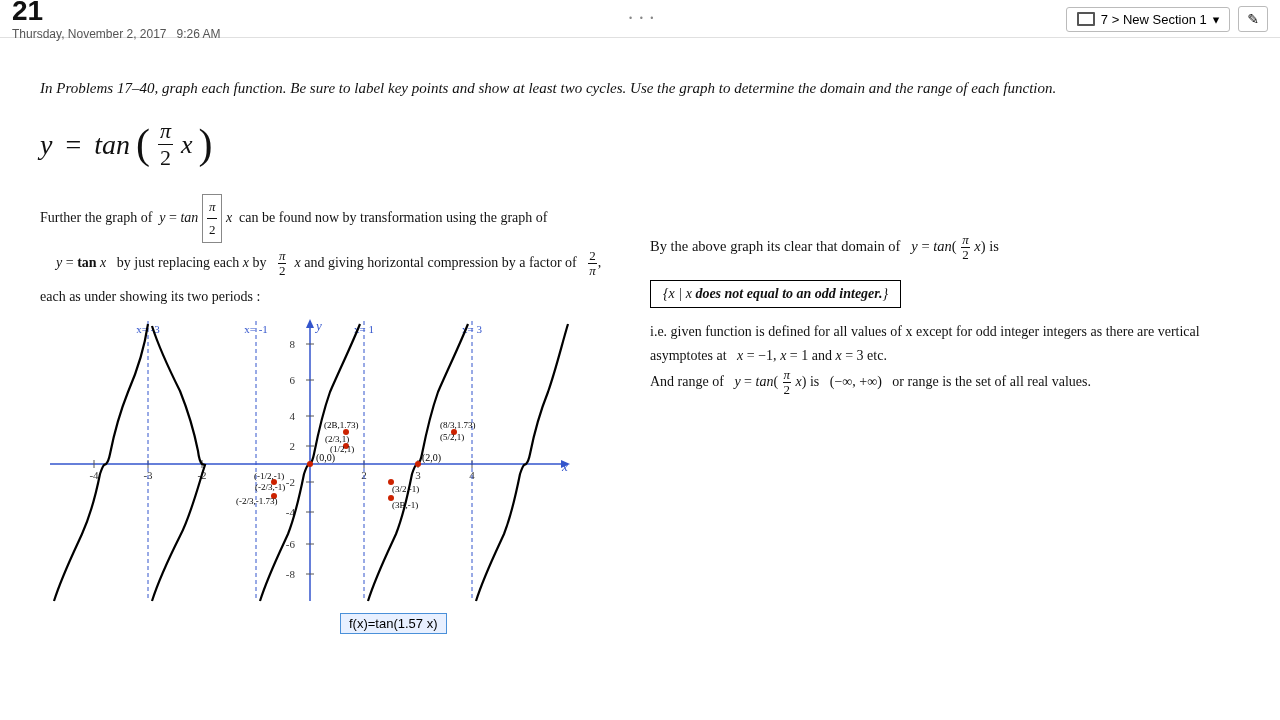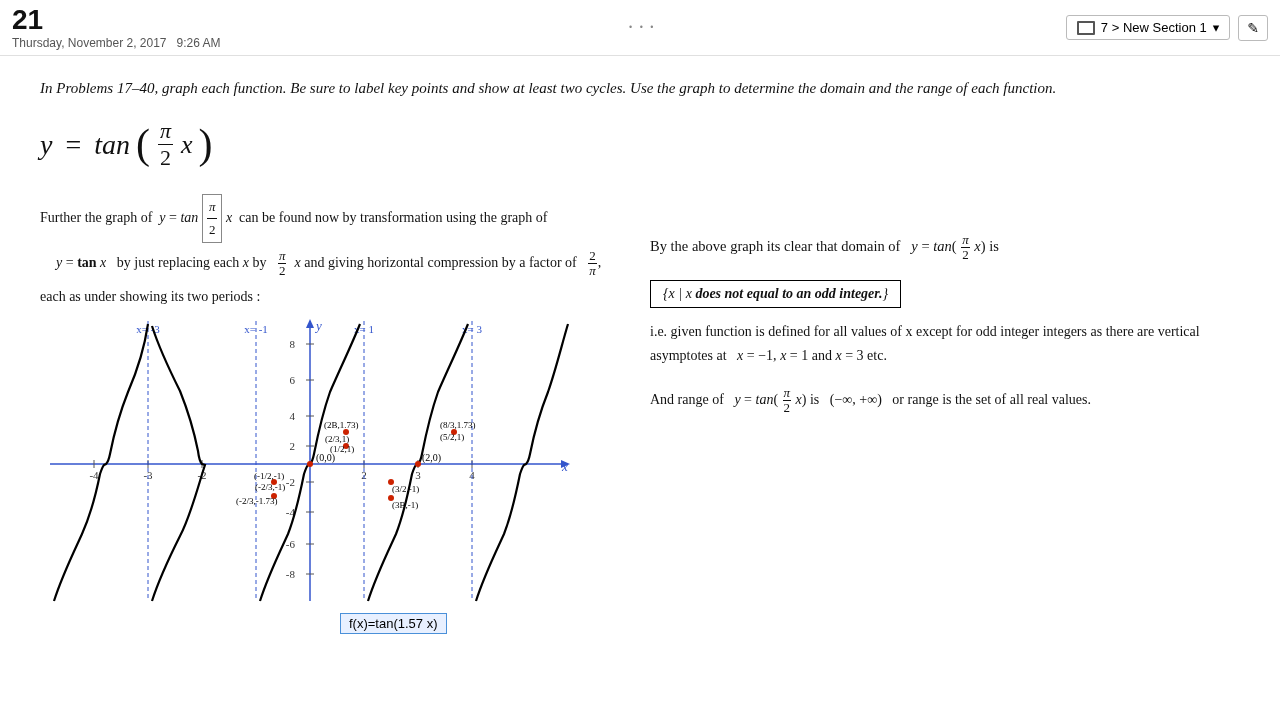--- a/index.html
+++ b/index.html
@@ -11,21 +11,21 @@
       width: 1280px;
       height: 720px;
       overflow: hidden;
       position: relative;
     }
 
     
     #top-bar {
       position: absolute;
       top: 0; left: 0; right: 0;
-      height: 56px;
+      height: 38px;
       display: flex;
       align-items: center;
       justify-content: space-between;
       padding: 0 12px;
       border-bottom: 1px solid #e0e0e0;
     }
 
     #page-number-area {
       display: flex;
       flex-direction: column;
@@ -46,21 +46,21 @@
     }
 
     #top-center {
       font-size: 20px;
       color: #888;
       letter-spacing: 4px;
     }
 
     #top-right {
       display: flex;
-      align-items: center;
+      align-items: flex-end;
       gap: 8px;
     }
 
     #section-btn {
       display: flex;
       align-items: center;
       gap: 6px;
       border: 1px solid #bbb;
       border-radius: 3px;
       padding: 4px 10px;
@@ -181,21 +181,21 @@
       padding: 5px 12px;
       font-size: 14px;
       margin: 8px 0 12px 0;
       font-style: italic;
       text-align: right;
     }
 
     .ie-text {
       font-size: 14px;
       line-height: 1.7;
-      margin-bottom: 18px;
+      margin-bottom: 0;
     }
 
     .range-text {
       font-size: 14px;
       line-height: 1.7;
     }
 
     #func-box {
       border: 1px solid #4a90d9;
       background: #e8f0ff;

